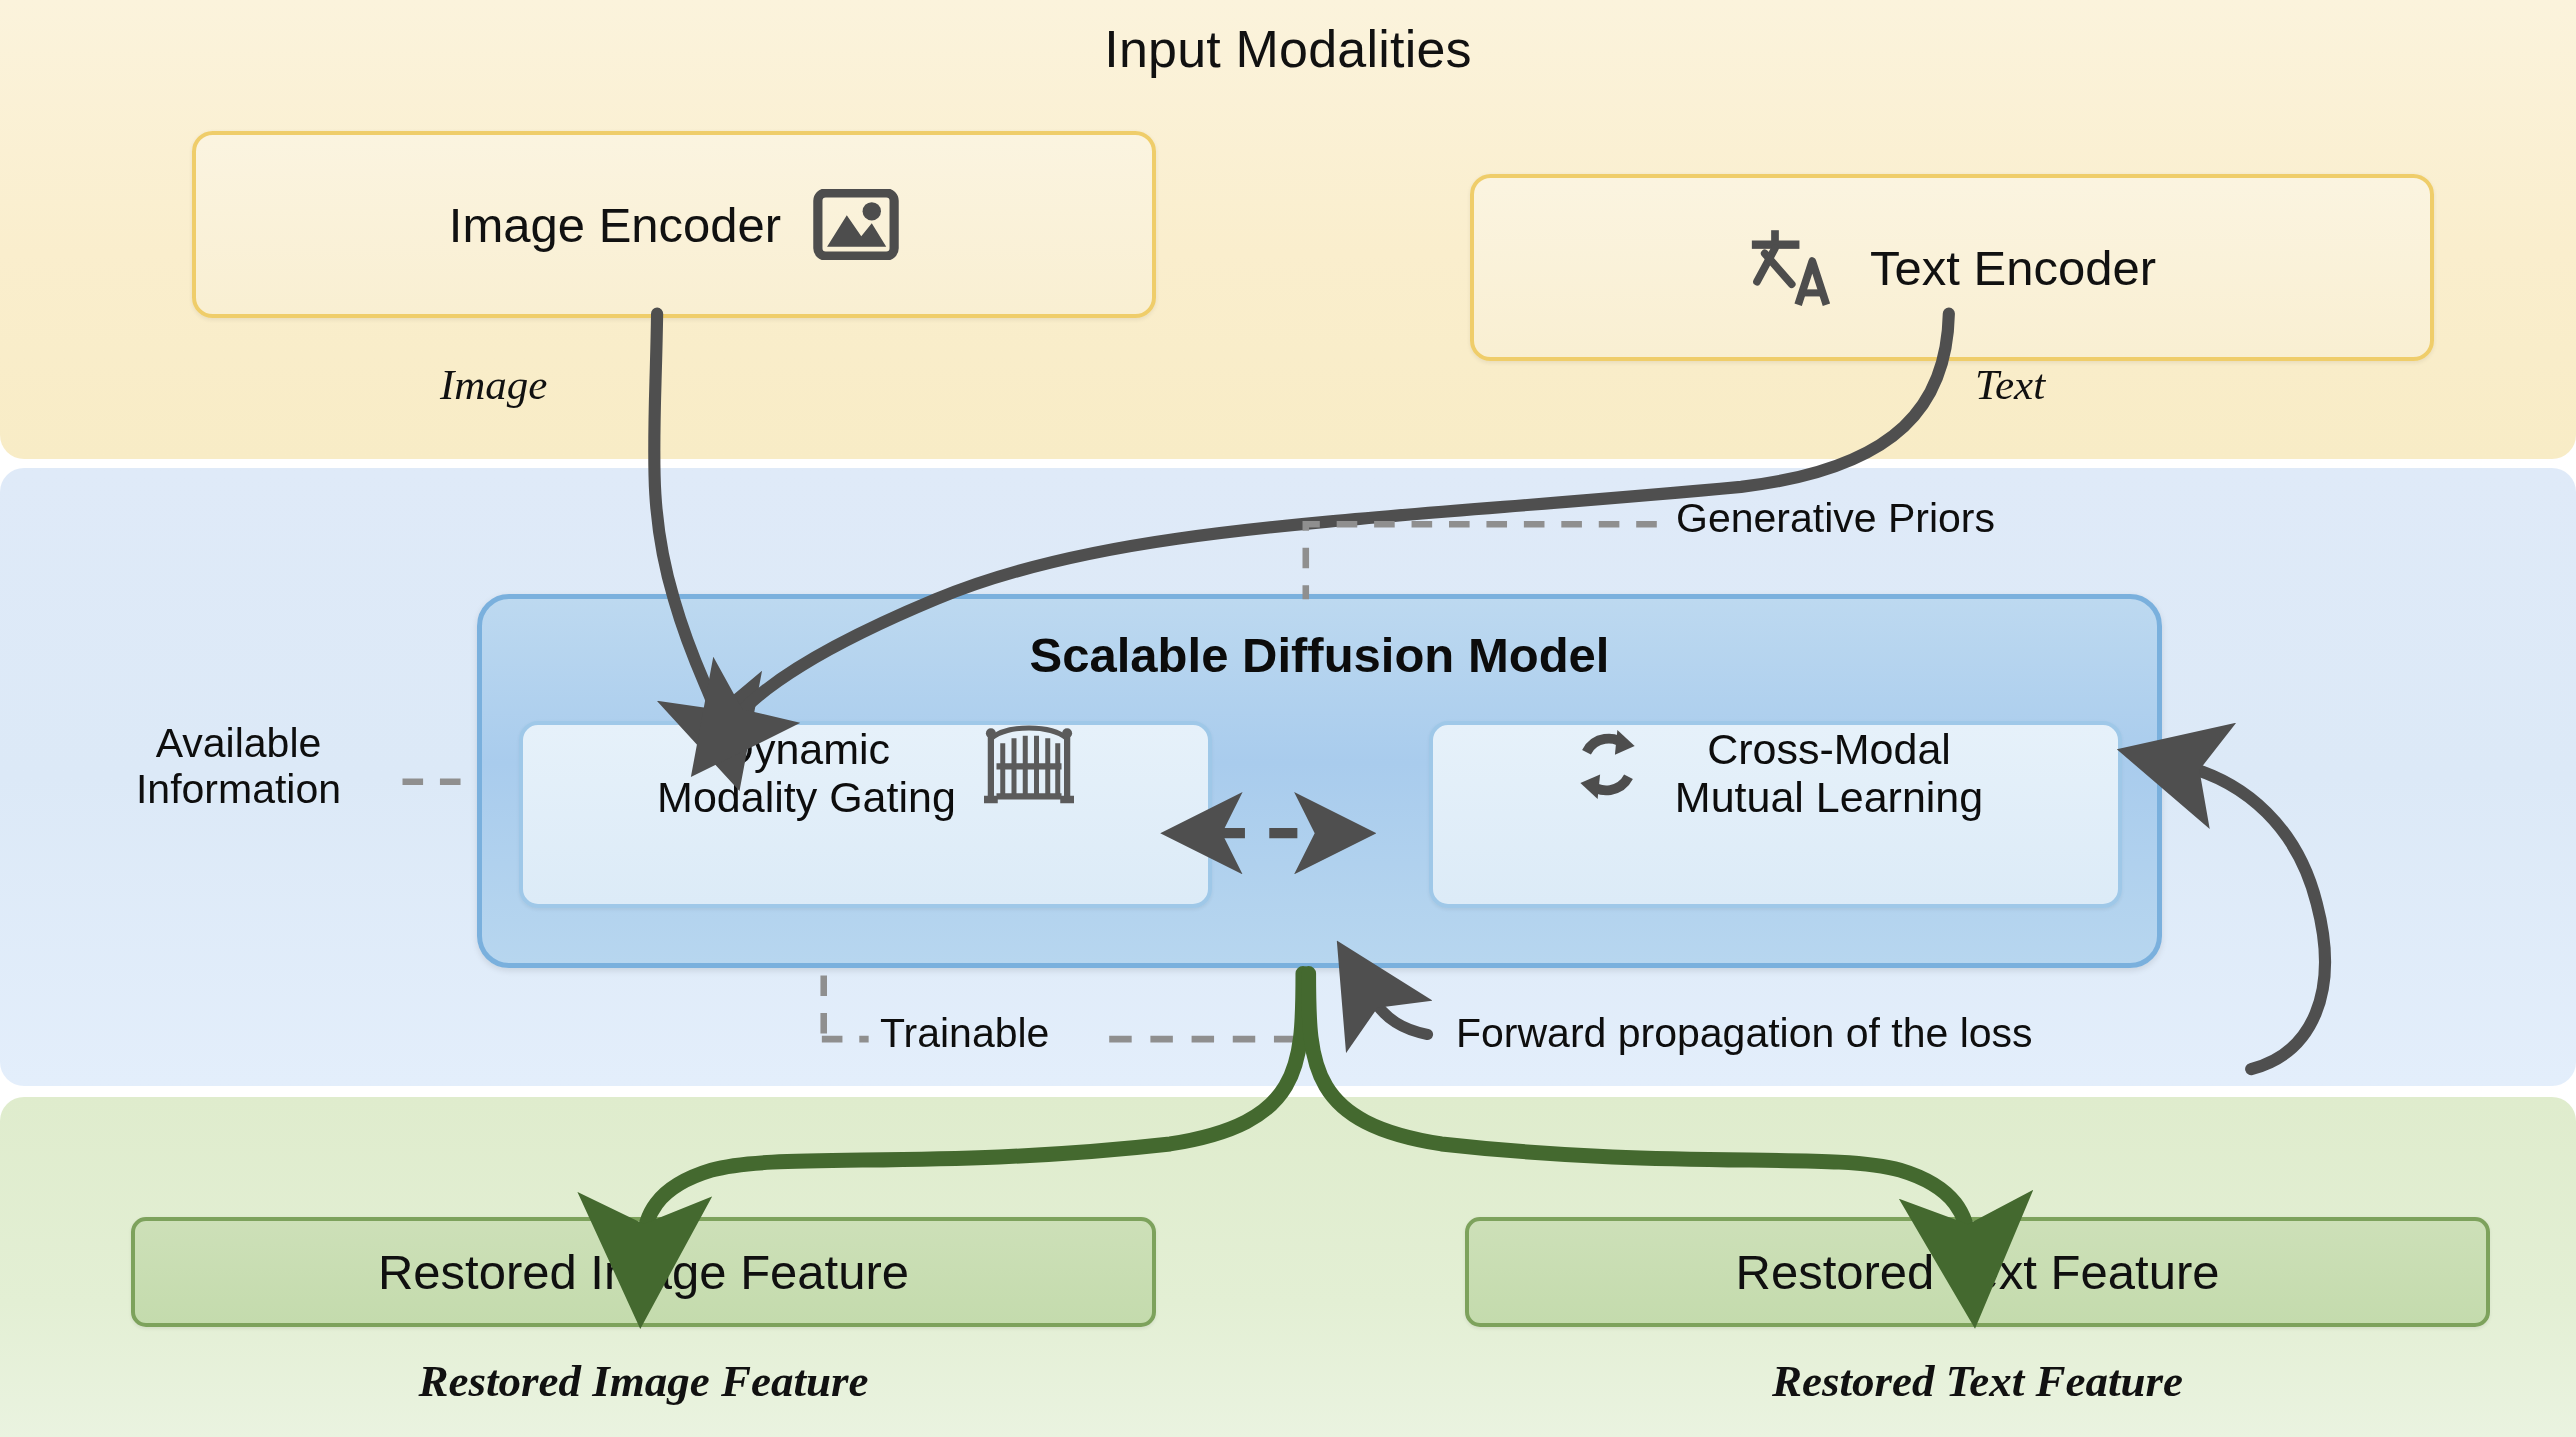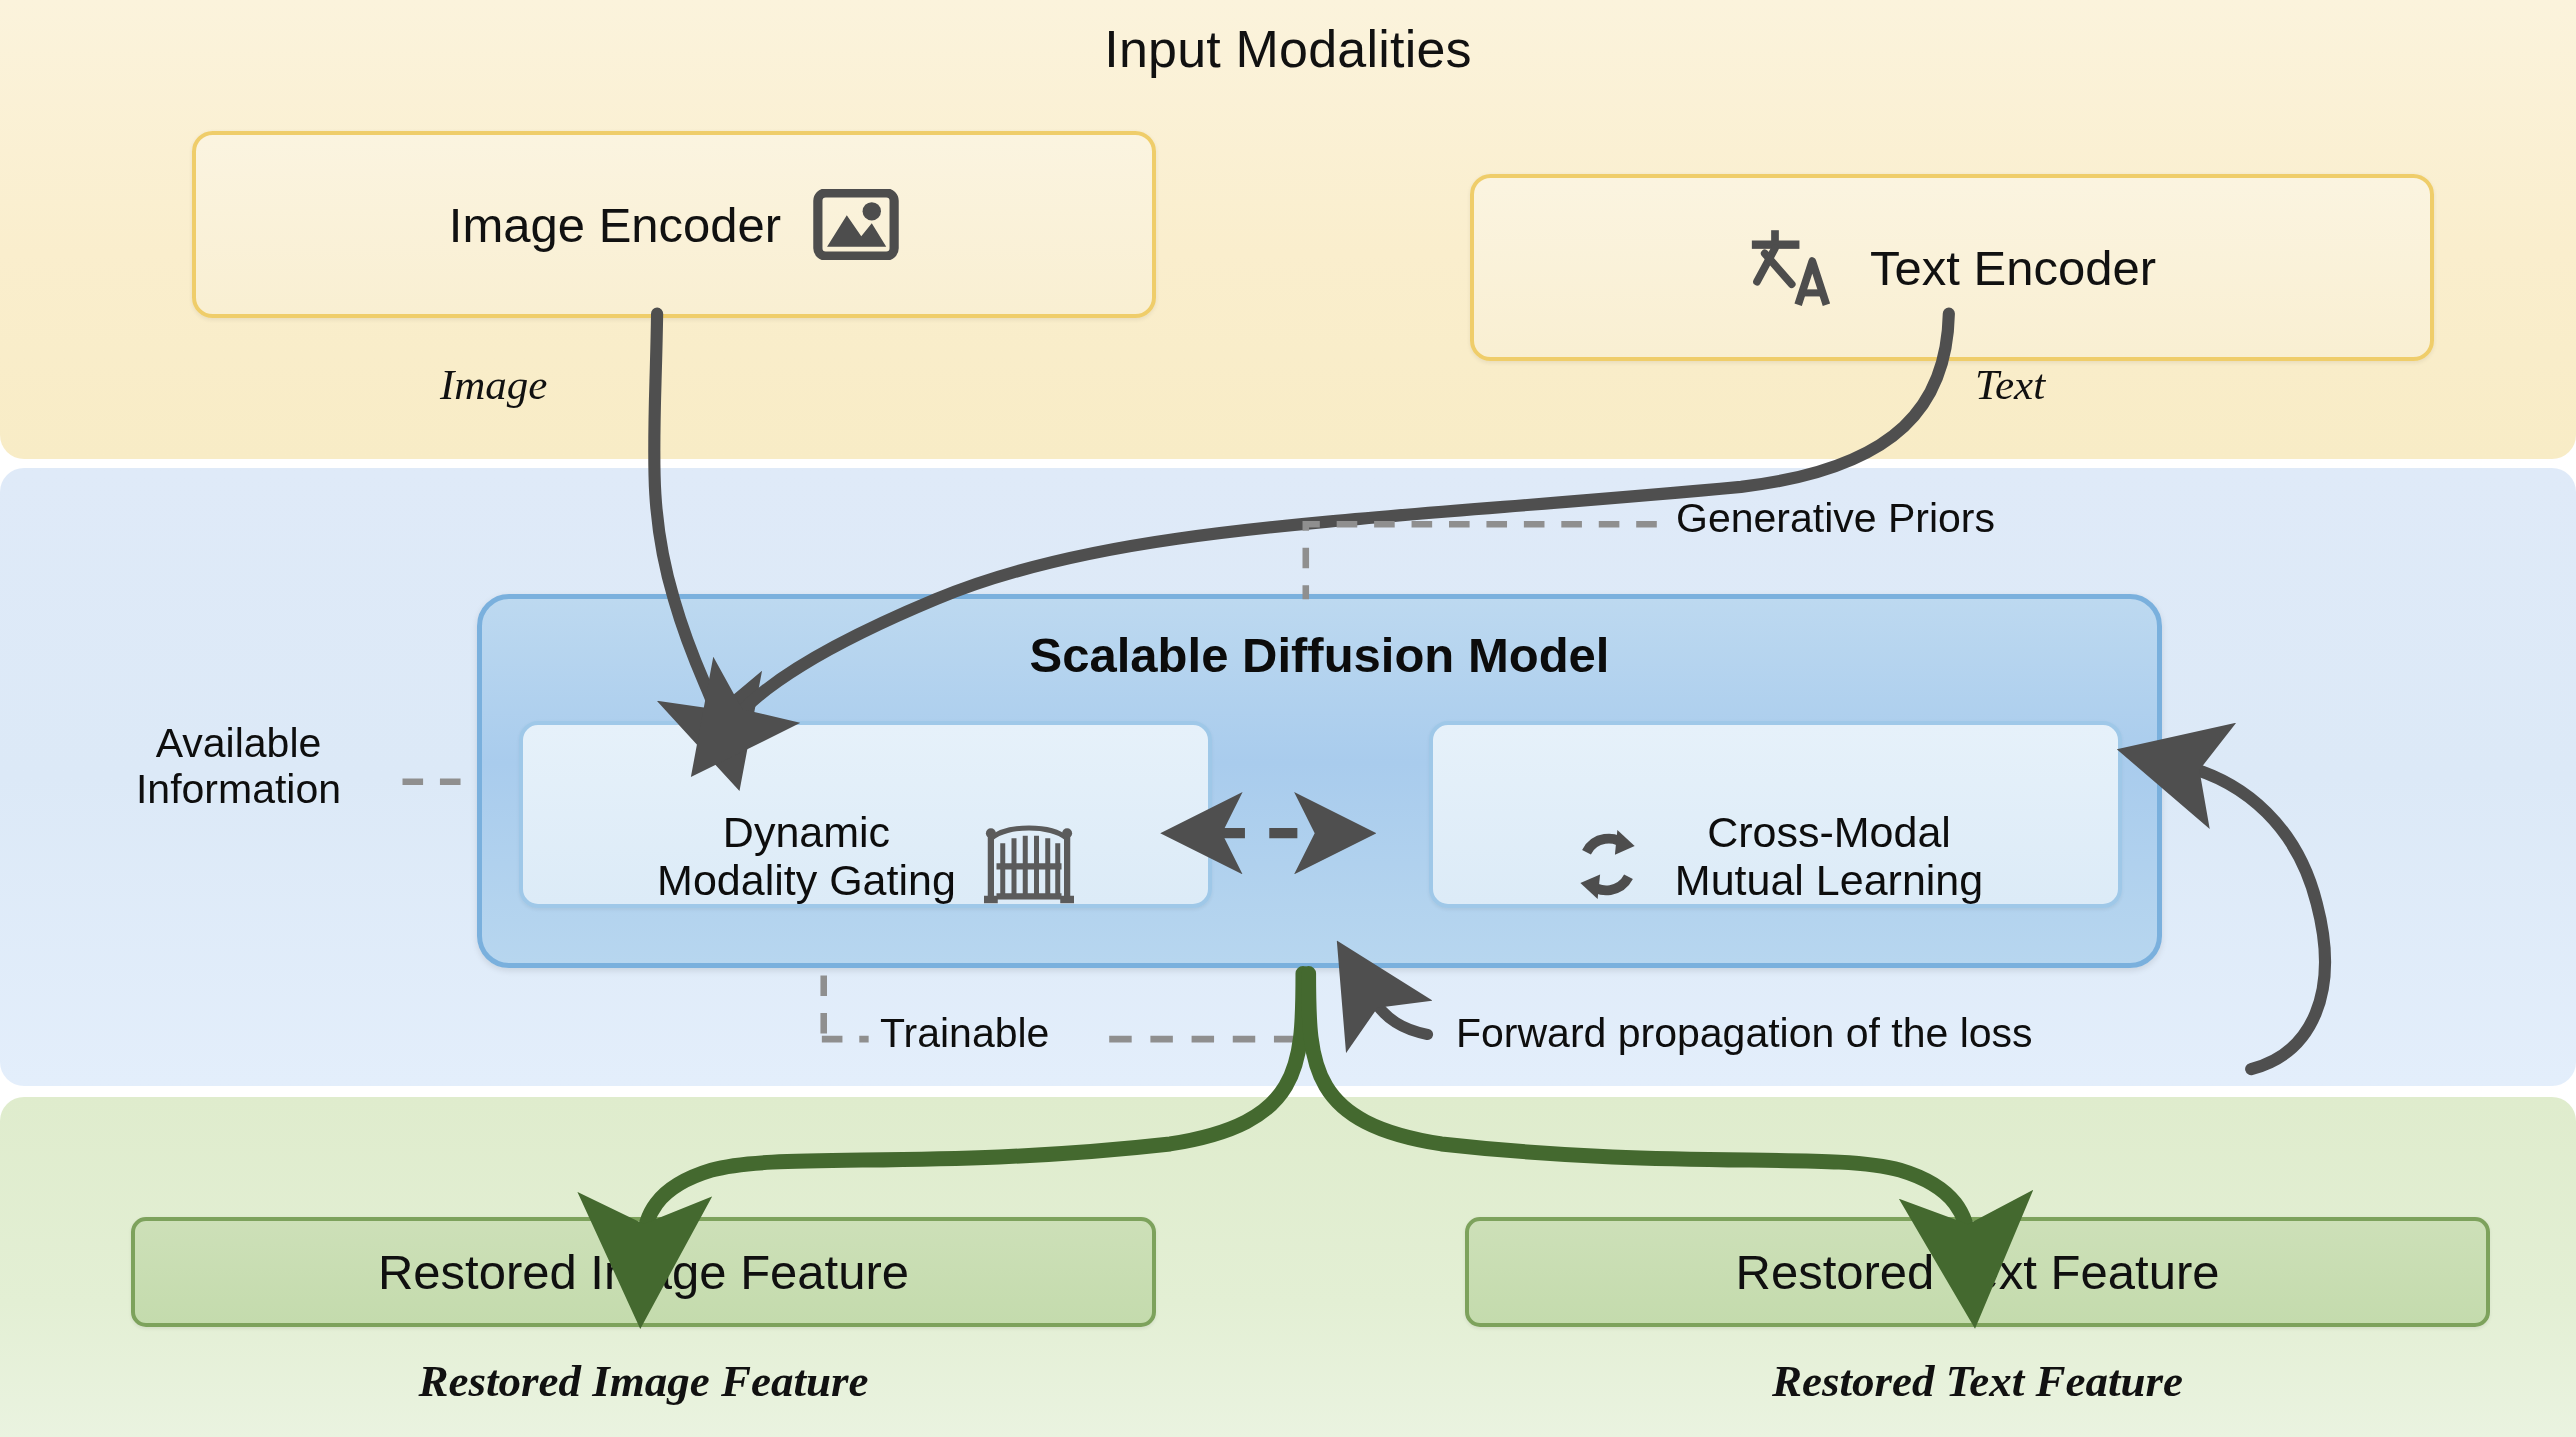--- a/index.html
+++ b/index.html
@@ -66,21 +66,21 @@
     box-shadow:0 2.8px 6.6px rgba(0,0,0,.10);
   }
   #model-title{
     position:absolute; left:0; top:28px; width:100%;
     text-align:center; font-size:49px; font-weight:bold; color:#0c0c0c;
   }
   .sub-card{
     position:absolute; top:122px; height:187px;
     background:linear-gradient(180deg,#e6f1fa 0%, #dcebf7 100%);
     border:4.7px solid #9fc8e8; border-radius:19px;
-    display:flex; align-items:flex-end; justify-content:center; gap:28px;
+    display:flex; align-items:flex-start; justify-content:center; gap:28px;
     box-shadow:0 1.9px 3.7px rgba(0,0,0,.06);
   }
   #card-gating{ left:37px;  width:693px; }
   #card-cmml { left:947px; width:693px; }
   .sub-label{ font-size:43px; color:#0d0d0d; line-height:1.12; text-align:center; white-space:nowrap; }
   .ico-gate{ width:90px; height:79px; display:block; }
   .ico-sync{ width:79px; height:79px; display:block; }
 
   
   .out-card{

